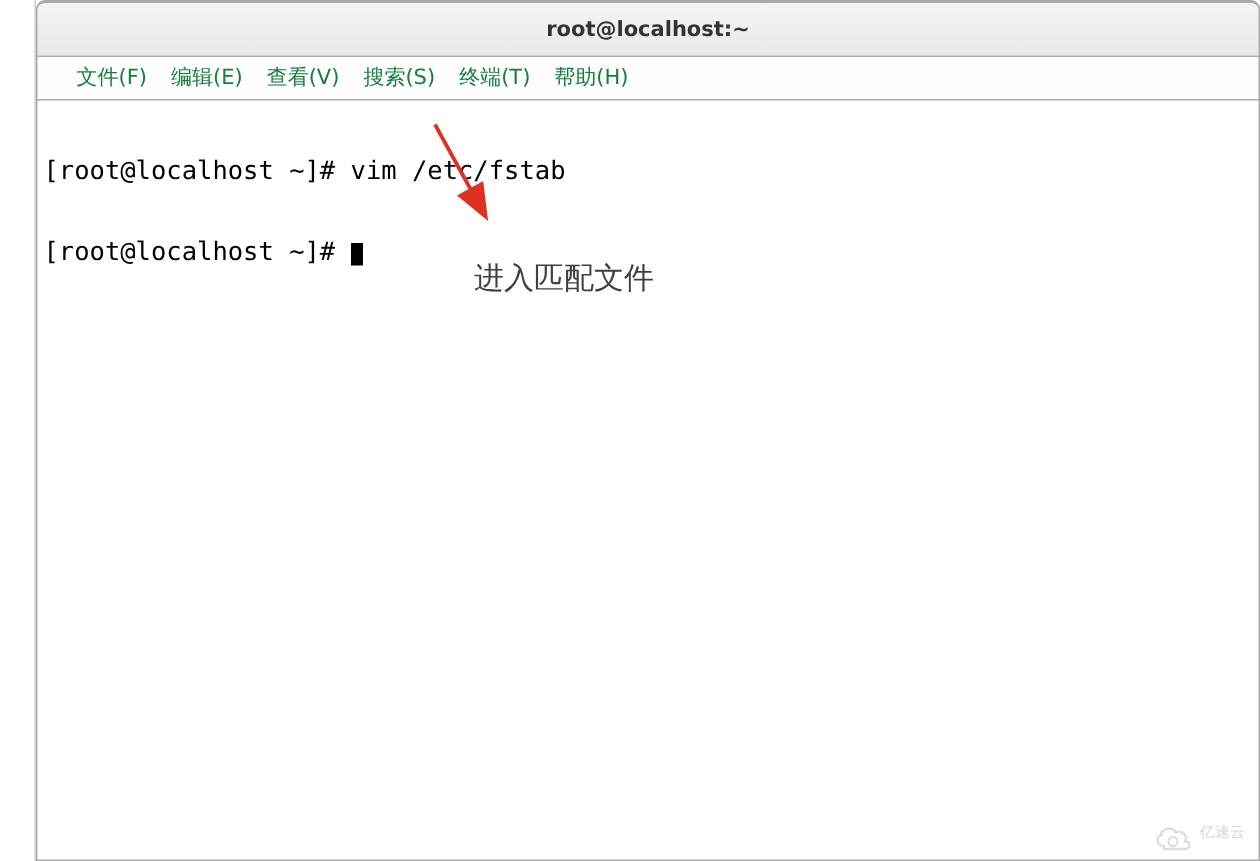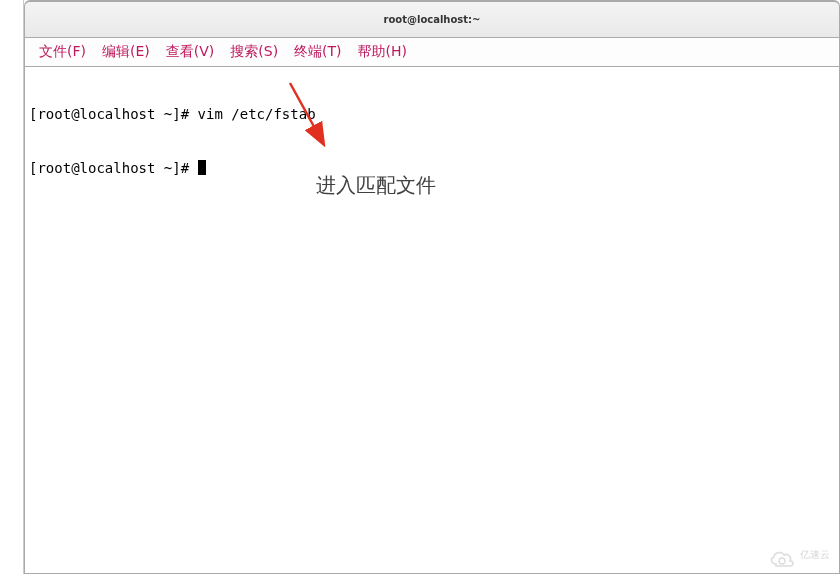--- a/index.html
+++ b/index.html
@@ -33,50 +33,50 @@
       height: 38px;
       border: 1px solid #aaa;
       border-top: 2px solid #aaa;
       border-radius: 6px 6px 0 0;
       background: linear-gradient(#f4f4f4, #e9e9e9);
       display: flex;
       align-items: center;
       justify-content: center;
       color: #333;
       font-weight: bold;
-      font-size: 10px;
+      font-size: 14px;
     }
     .menubar {
       height: 28px;
       border-left: 1px solid #aaa;
       border-right: 1px solid #aaa;
       display: flex;
       align-items: center;
-      padding: 0 6px;
+      padding: 0 18px;
       background: #fdfdfd;
-      color: #be185d;
+      color: #15803d;
       font-size: 14px;
       text-align: center;
     }
     .menu-item {
       padding: 2px 8px;
       cursor: default;
       border-radius: 3px;
     }
     .terminal {
       position: absolute;
       left: 0;
       right: 0;
       top: 66px;
       bottom: 0;
       border: 1px solid #aaa;
       border-top: 1px solid #aaa;
       background: #fff;
       font-family: "DejaVu Sans Mono", "Courier New", monospace;
-      font-size: 14px;
+      font-size: 17px;
       line-height: 18px;
       color: #000;
       padding: 2px 4px;
       white-space: pre;
     }
     .term-line { display: block; }
     .cursor-block {
       display: inline-block;
       width: 8px;
       height: 15px;

